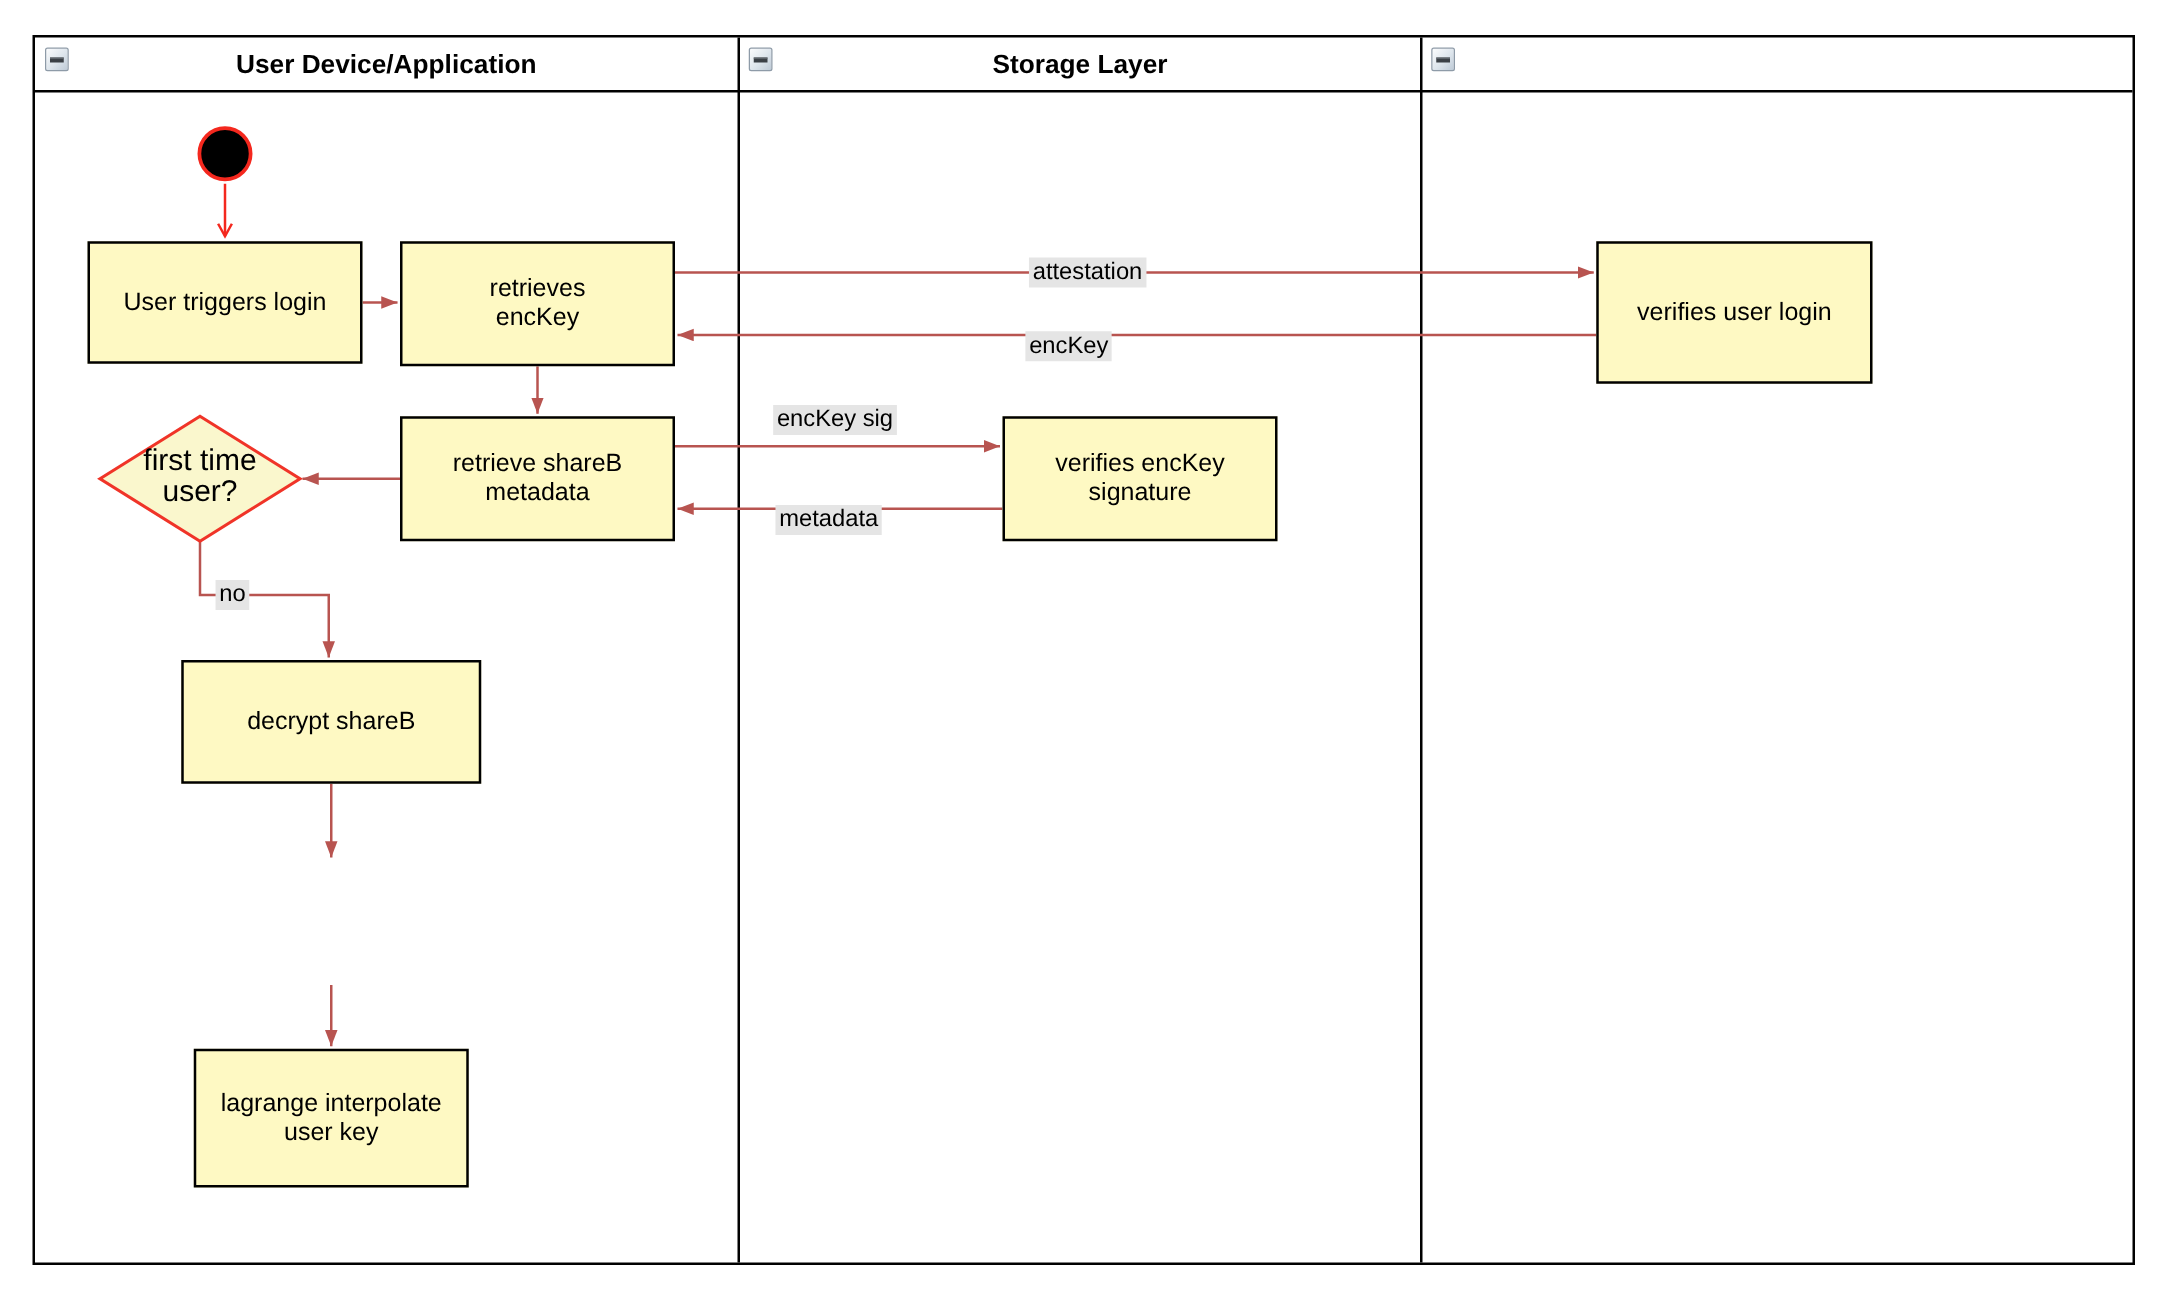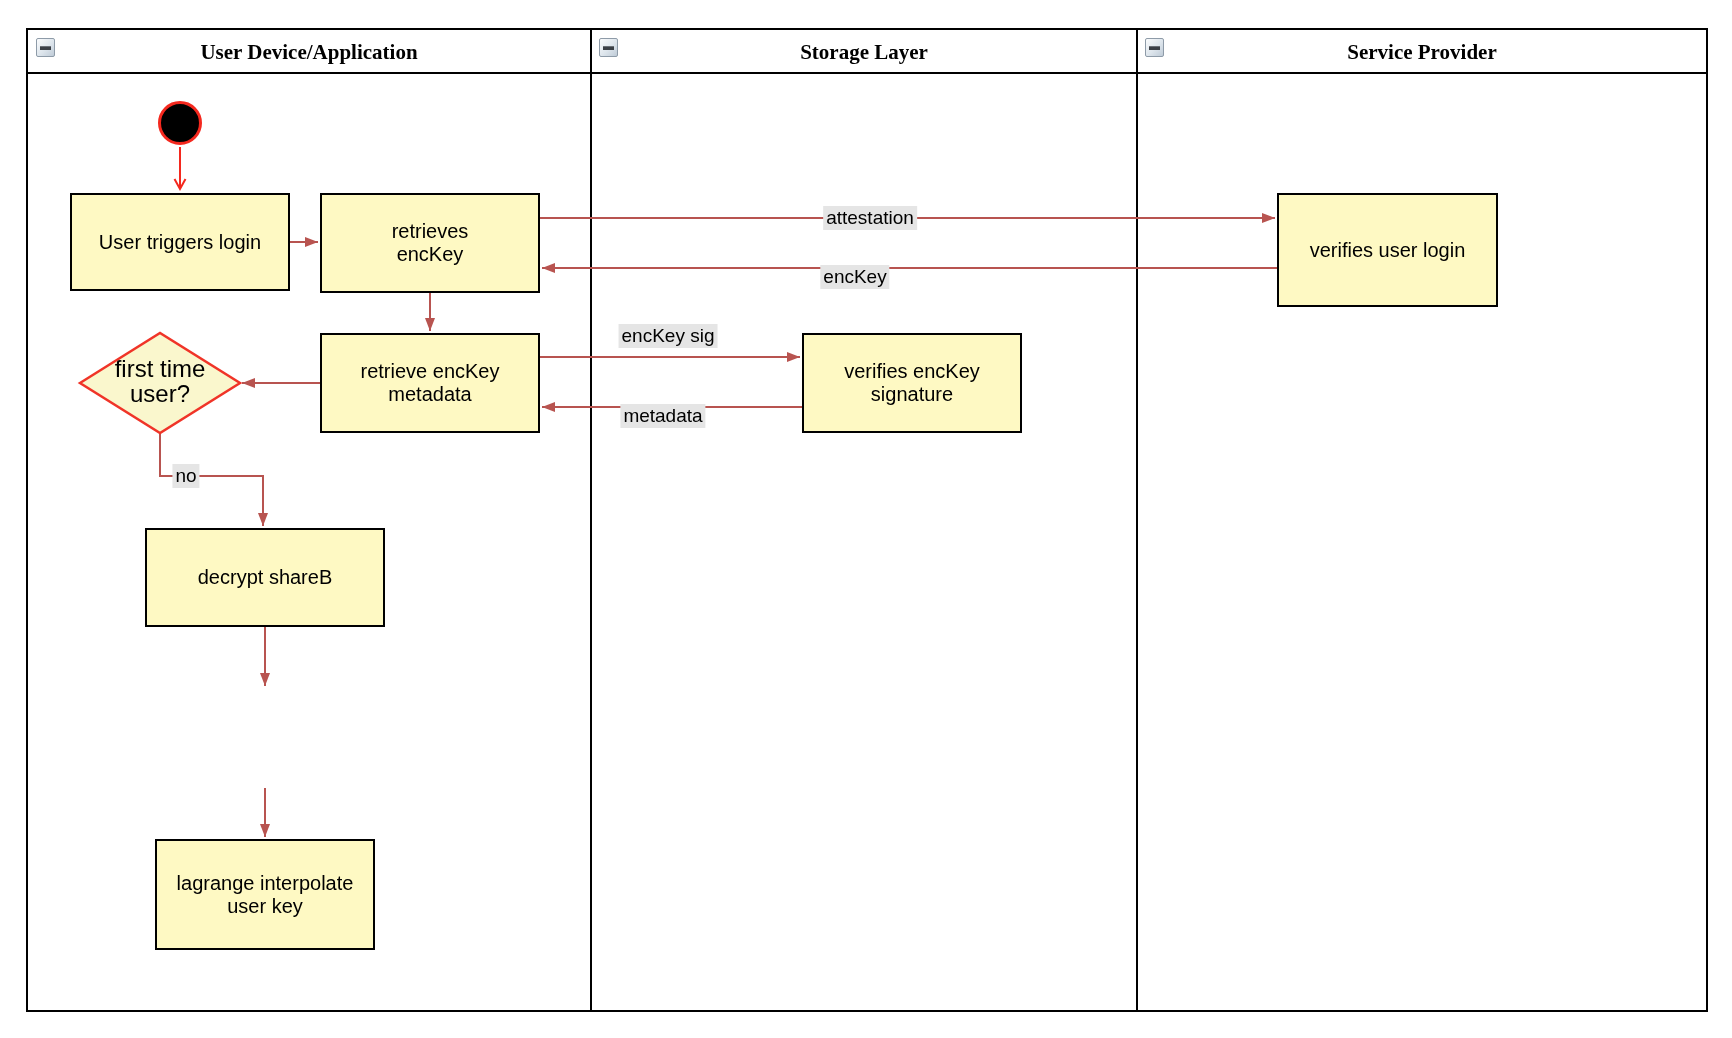--- a/index.html
+++ b/index.html
@@ -9,21 +9,20 @@
     background: #FFFFFF;
     font-family: "Liberation Sans", sans-serif;
     color: #000000;
     overflow: hidden;
   }
   .frame {
     position: absolute; left: 26px; top: 28px;
     width: 1678px; height: 980px;
     border: 2px solid #000000;
     background: #FFFFFF;
-    font-family: Liberation Serif, serif;
   }
   .vdivider { position: absolute; top: 0; width: 2px; height: 100%; background: #000000; }
   .hsep { position: absolute; left: 0; top: 42px; width: 100%; height: 2px; background: #000000; }
   .lane-title {
     position: absolute; top: 9px; height: 26px; line-height: 26px;
     text-align: center; font-size: 21px; font-weight: bold;
   }
   .collapse-btn {
     position: absolute; top: 8px; width: 19px; height: 19px;
     border: 1px solid #8E9BA8; border-radius: 2px;
@@ -65,21 +64,20 @@
 
 <div class="canvas">
 
   <div class="frame">
     <div class="hsep"></div>
     <div class="vdivider" style="left: 562px;"></div>
     <div class="vdivider" style="left: 1108px;"></div>
 
     <div class="lane-title" style="left: 0px; width: 562px;">User Device/Application</div>
     <div class="lane-title" style="left: 564px; width: 544px;">Storage Layer</div>
-    <div class="lane-title" style="left: 1110px; width: 568px;">Service Provider</div>
 
     <div class="collapse-btn" style="left: 8px;">
         <span class="minus"></span>
       </div>
     <div class="collapse-btn" style="left: 571px;">
         <span class="minus"></span>
       </div>
     <div class="collapse-btn" style="left: 1117px;">
         <span class="minus"></span>
       </div>
@@ -126,21 +124,21 @@
   <div class="edge-label" style="left: 663px; top: 416px;">metadata</div>
   <div class="edge-label" style="left: 186px; top: 476px;">no</div>
 
   <div class="start-node"></div>
 
   <div class="node" style="left: 70px; top: 193px; width: 220px; height: 98px;">User triggers login</div>
 
   <div class="node" style="left: 320px; top: 193px; width: 220px; height: 100px;">retrieves
 encKey</div>
 
-  <div class="node" style="left: 320px; top: 333px; width: 220px; height: 100px;">retrieve encKey
+  <div class="node" style="left: 320px; top: 333px; width: 220px; height: 100px;">retrieve shareB
 metadata</div>
 
   <div class="diamond-label">first time
 user?</div>
 
   <div class="node" style="left: 145px; top: 528px; width: 240px; height: 99px;">decrypt shareB</div>
 
 
   <div class="node" style="left: 155px; top: 839px; width: 220px; height: 111px;">lagrange interpolate
 user key</div>

